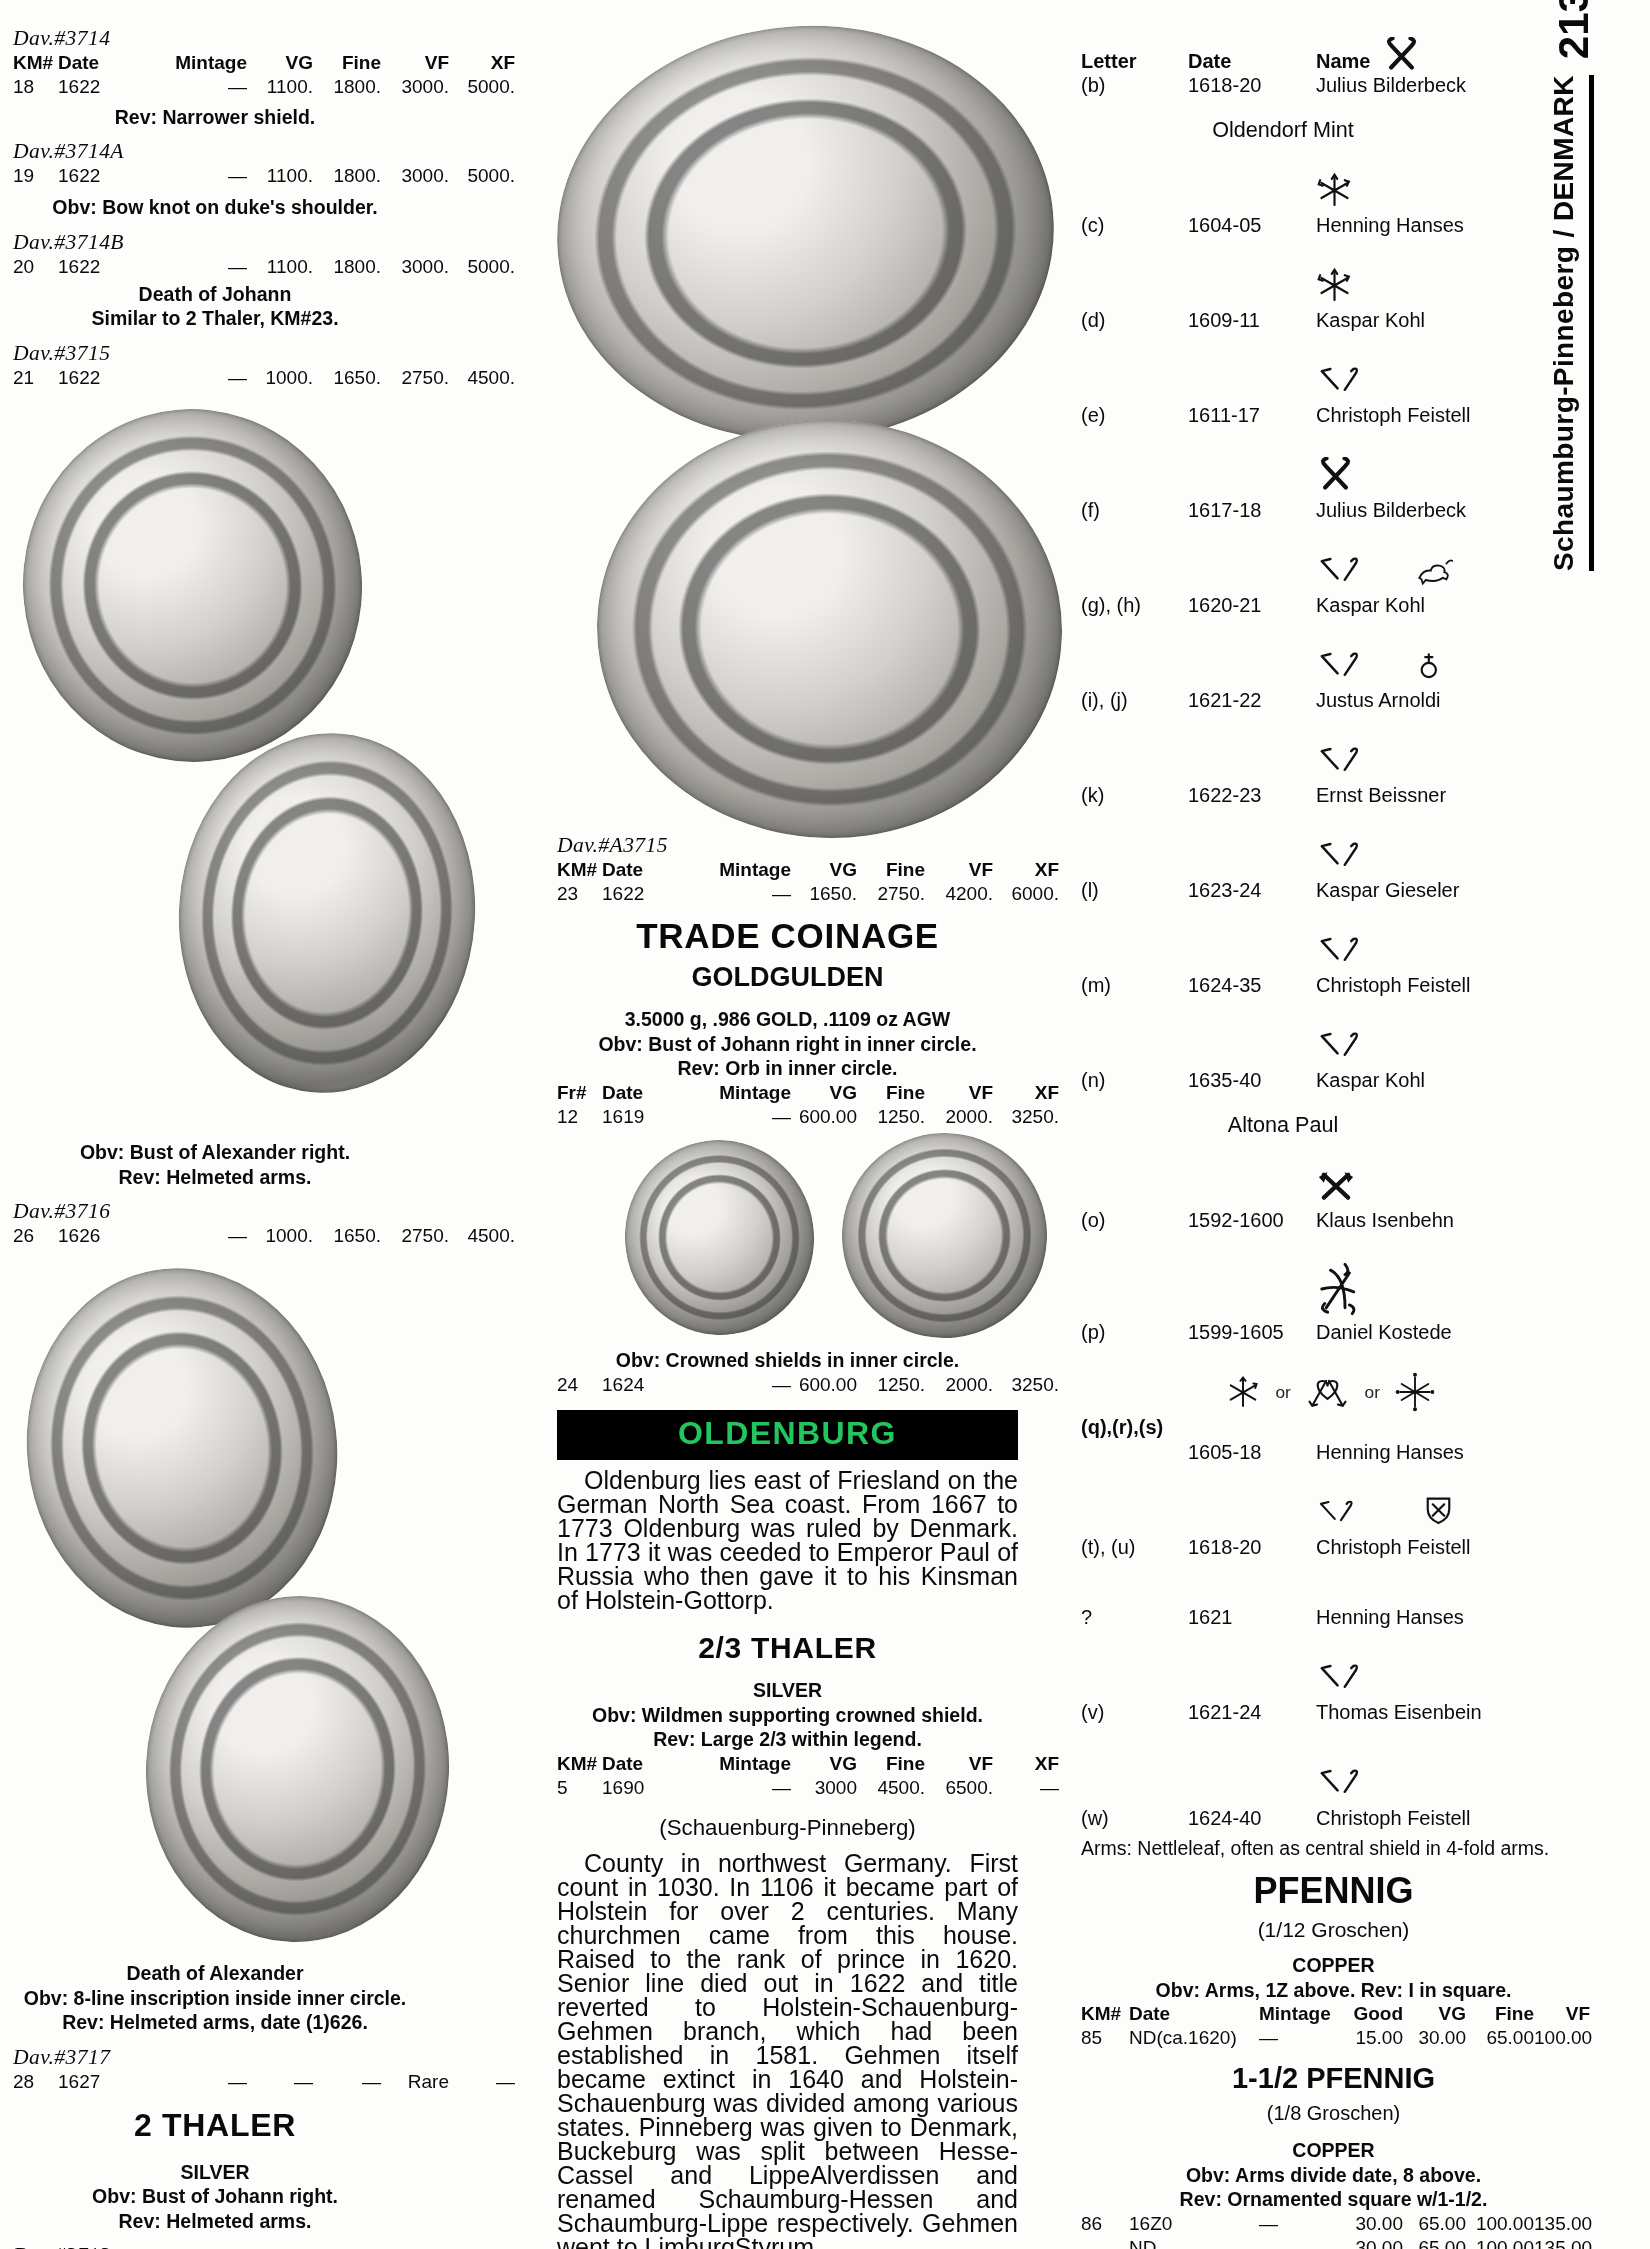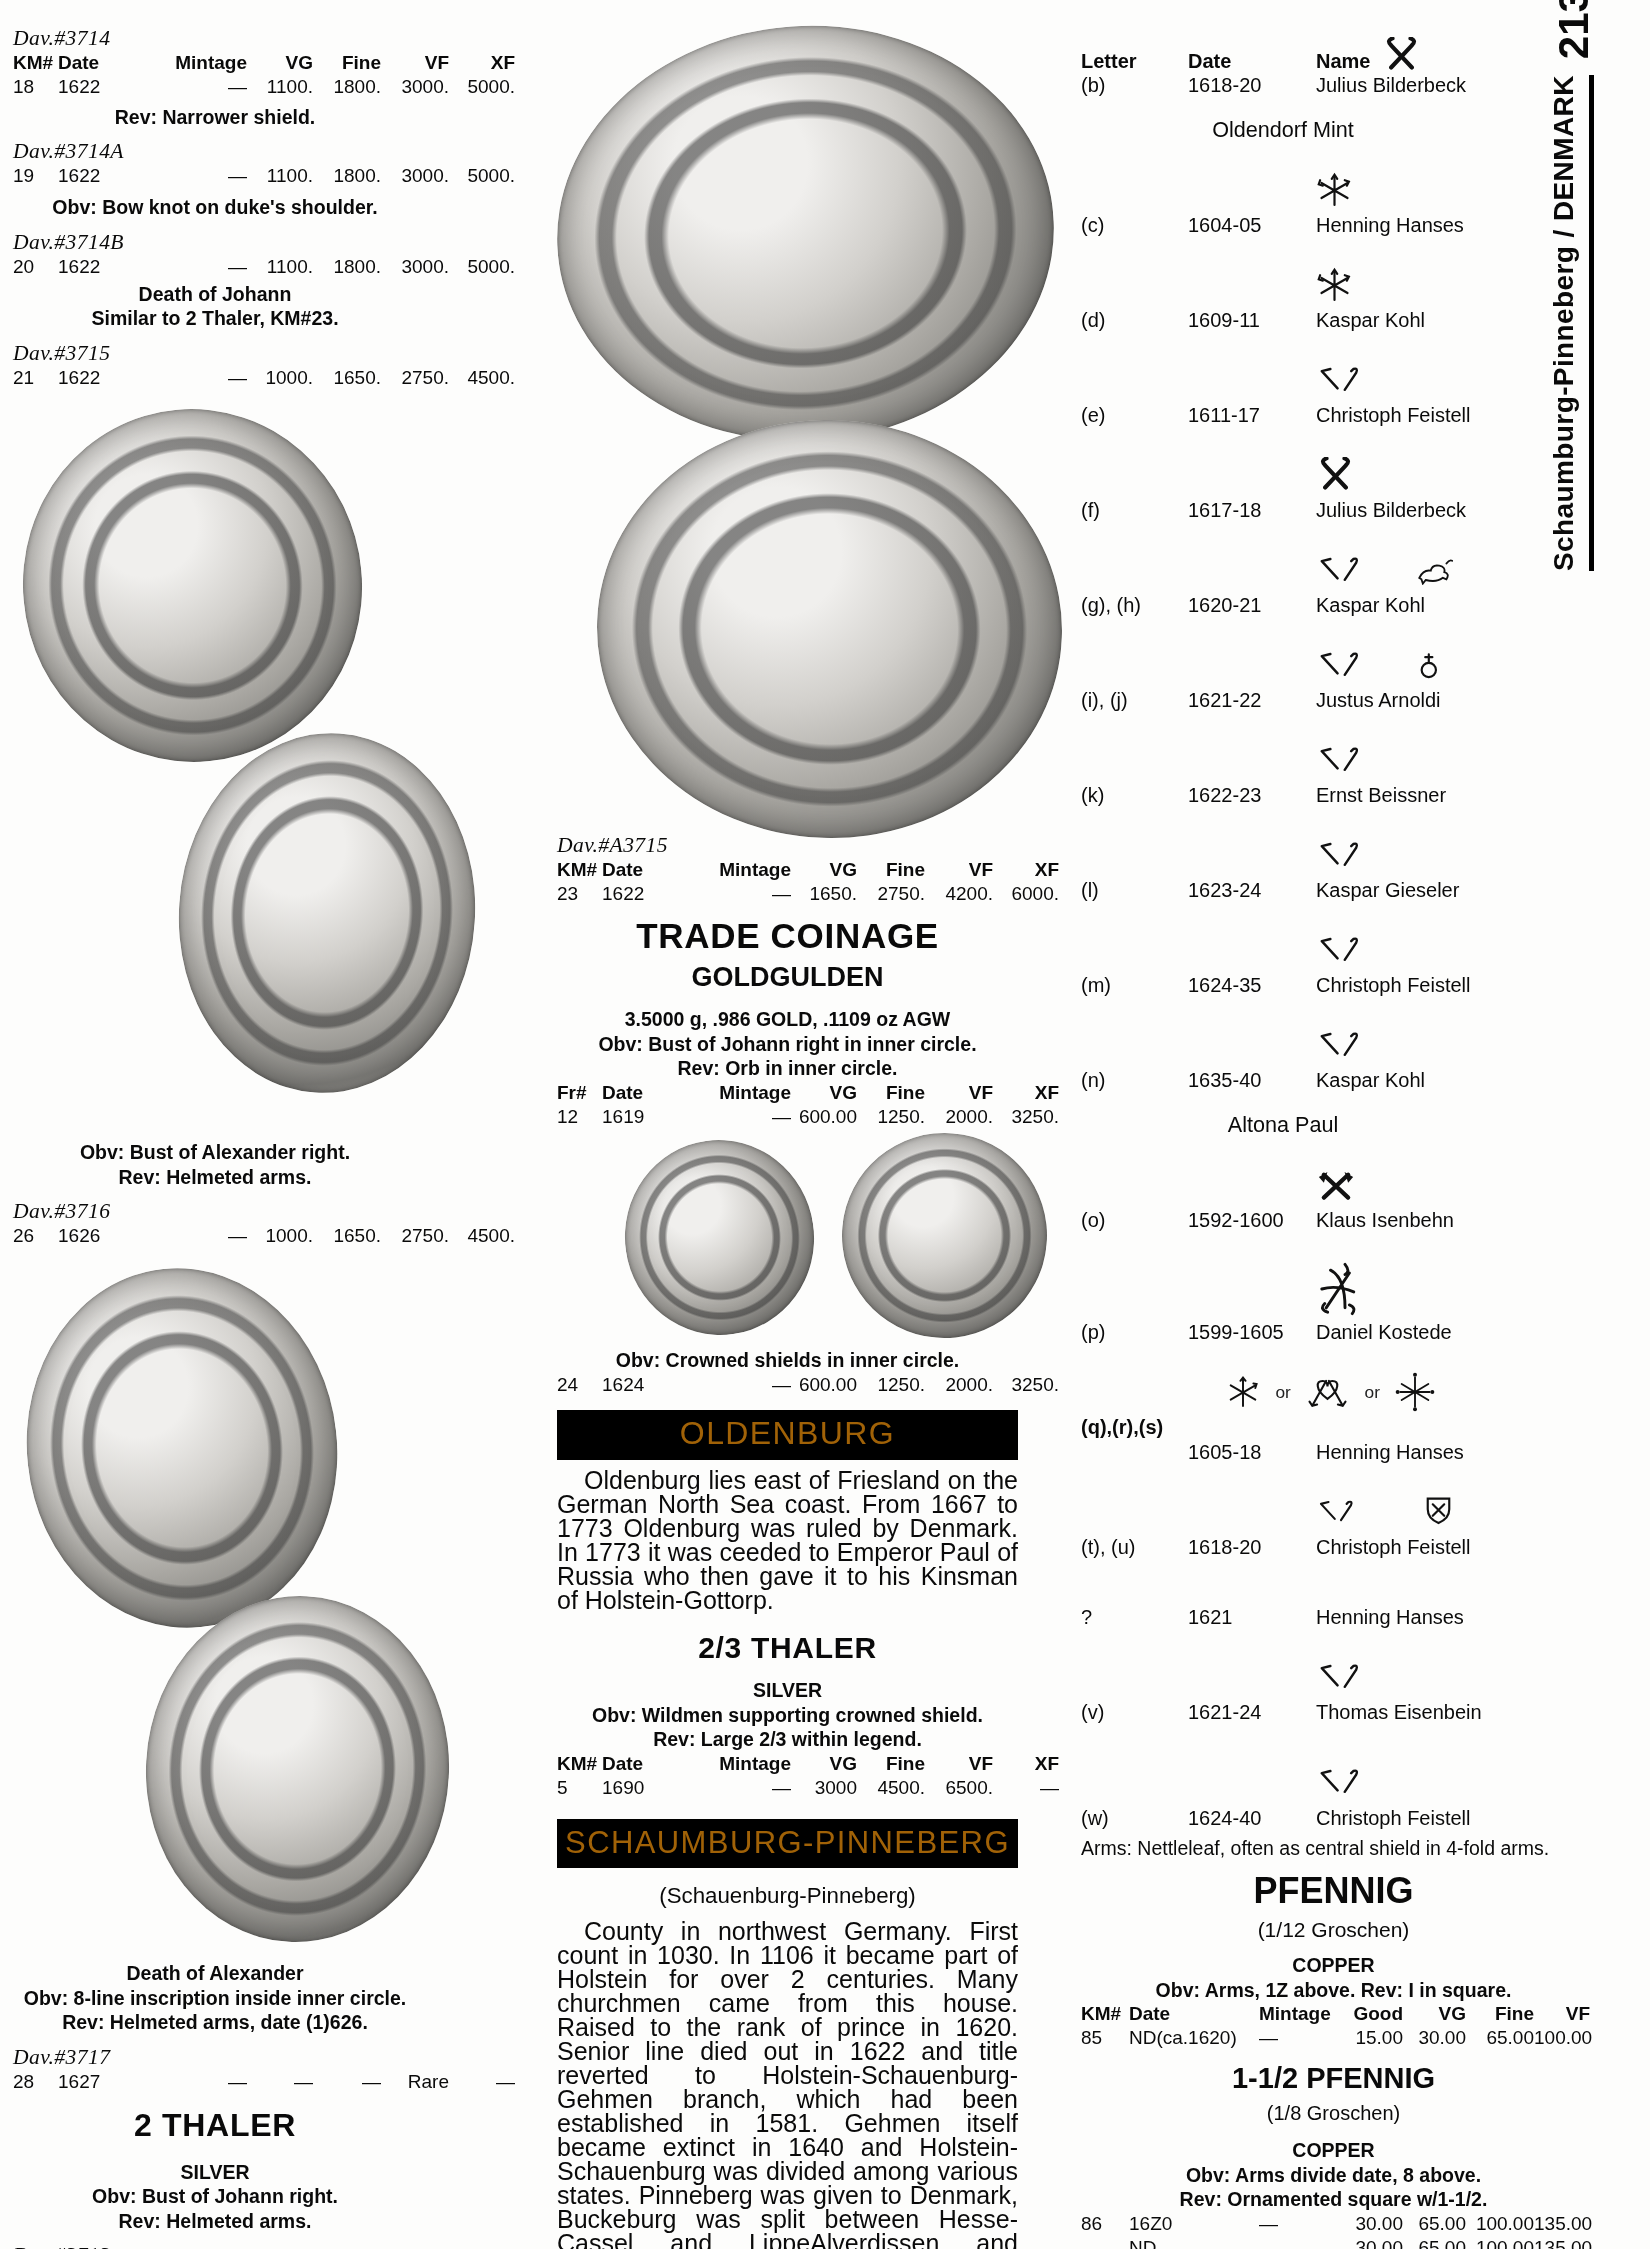--- a/index.html
+++ b/index.html
@@ -16,21 +16,21 @@
           font-size:19px;line-height:24px;}
   .ptable.right7{grid-template-columns:48px 130px 81px 63px 63px 68px 56px;}
   .ptable .h{font-weight:bold;}
   .num{text-align:right;}
   .cap{font-weight:bold;font-size:19.5px;text-align:center;line-height:24.5px;}
   .capw{width:404px;}
   .midw{width:461px;}
   .h1{font-weight:bold;font-size:32px;text-align:center;letter-spacing:0.7px;}
   .h2{font-weight:bold;font-size:27px;text-align:center;}
   .h3{font-weight:bold;font-size:24px;text-align:center;}
-  .banner{background:#000;color:#a16207;font-weight:normal;font-size:32px;
+  .banner{background:#000;color:#22c55e;font-weight:bold;font-size:32px;
           text-align:center;padding:5.8px 0 7.2px 0;letter-spacing:1.4px;}
   .para{font-size:25px;line-height:24px;text-align:justify;text-indent:27px;}
   .rulers{font-size:21.6px;line-height:32px;}
   .coinwrap{position:relative;}
   .coin{position:absolute;border-radius:50%;
     background:
       radial-gradient(closest-side, rgba(255,255,255,0) 0 55%, rgba(45,45,45,.55) 58% 63%, rgba(255,255,255,0) 65% 76%, rgba(50,50,50,.5) 78% 83%, rgba(255,255,255,0) 85%),
       radial-gradient(circle at 38% 32%, #f0efed 0 16%, #d2d0cc 38%, #a9a7a2 60%, #858480 78%, #b7b5b0 90%, #fdfdfc 100%);
     box-shadow:inset 0 0 36px rgba(0,0,0,.38), inset 0 0 5.8px rgba(0,0,0,.4);}
   .mm-row{display:grid;grid-template-columns:107px 128px 274px;font-size:20px;line-height:24.5px;}
@@ -239,21 +239,20 @@
   </div>
   <div class="ptable">
     <span>5</span>
       <span>1690</span>
       <span class="num">—</span>
       <span class="num">3000</span>
       <span class="num">4500.</span>
       <span class="num">6500.</span>
       <span class="num">—</span>
   </div>
-  <div class="banner midw" style="margin-top:19px;font-size:31px;">SCHAUMBURG-PINNEBERG</div>
   <div class="midw" style="text-align:center;font-size:22.3px;margin-top:15px;">(Schauenburg-Pinneberg)</div>
   <div class="para midw" style="margin-top:10px;">County in northwest Germany. First count in 1030. In 1106 it became part of Holstein for over 2 centuries. Many churchmen came from this house. Raised to the rank of prince in 1620. Senior line died out in 1622 and title reverted to Holstein-Schauenburg-Gehmen branch, which had been established in 1581. Gehmen itself became extinct in 1640 and Holstein-Schauenburg was divided among various states. Pinneberg was given to Denmark, Buckeburg was split between Hesse-Cassel and LippeAlverdissen and renamed Schaumburg-Hessen and Schaumburg-Lippe respectively. Gehmen went to LimburgStyrum.</div>
   <div class="h3 midw" style="margin-top:20px;">RULERS</div>
   <div class="rulers" style="margin-top:7.2px;">
     <div>Adolf XIII, 1576-1601</div>
 
   </div>
 
 </div>
 

